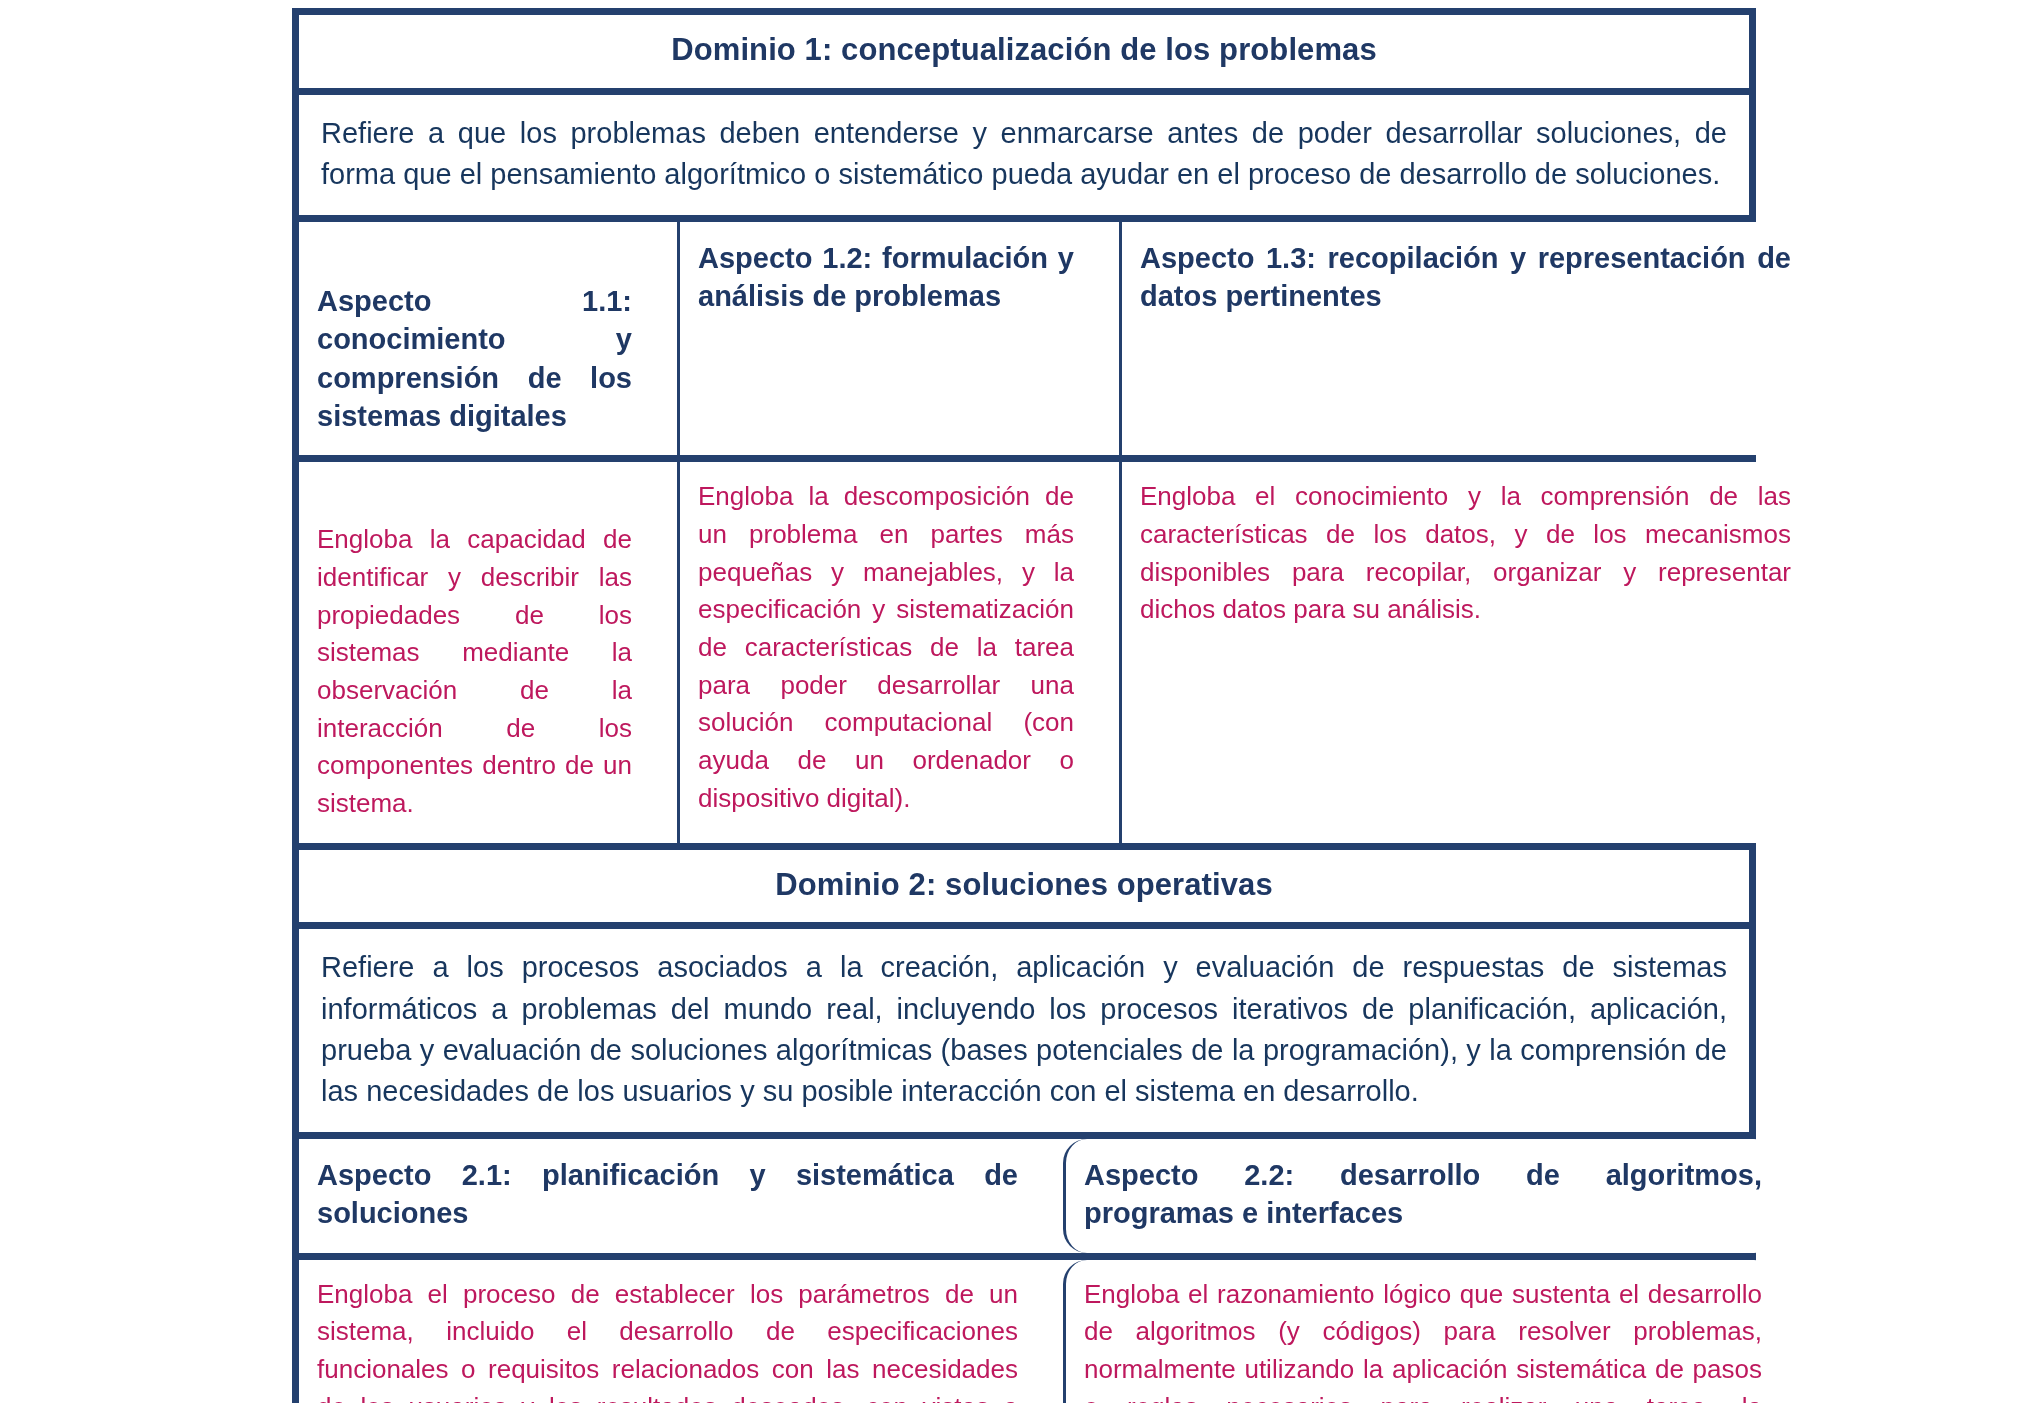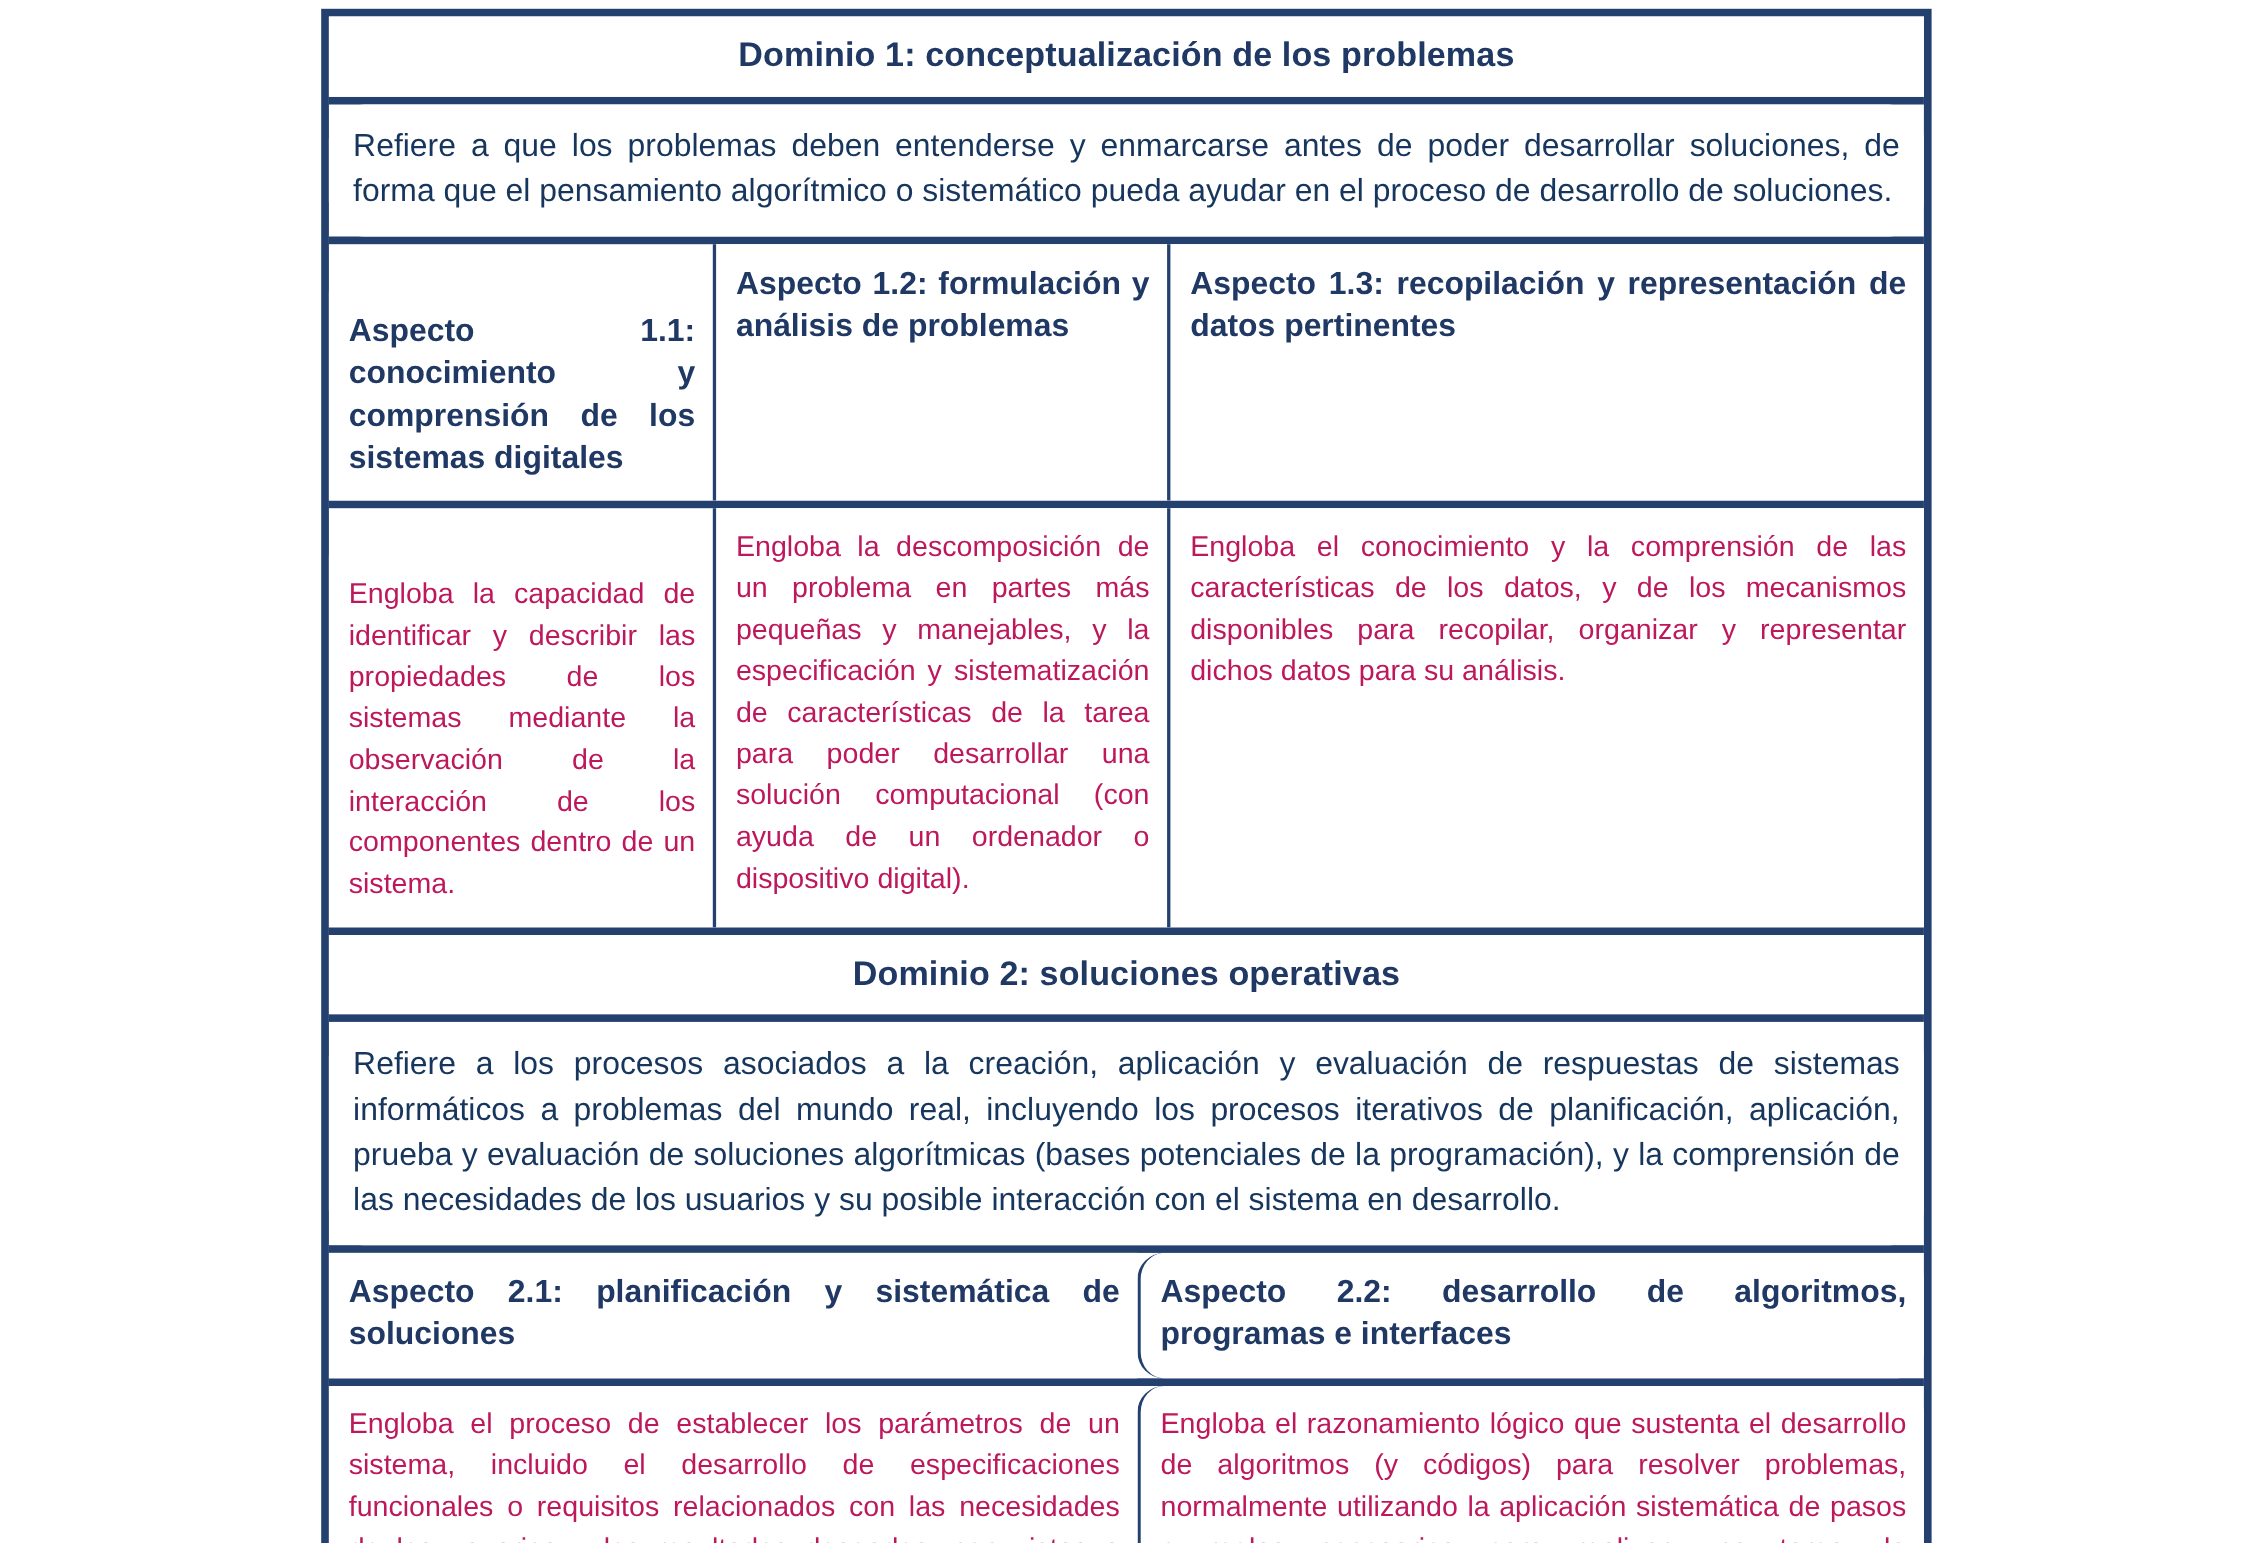--- a/index.html
+++ b/index.html
@@ -45,20 +45,21 @@
 
   .cell {
     box-sizing: border-box;
     padding: 16px 16px 16px 18px;
     background: #ffffff;
   }
 
   
   .cell + .cell {
     border-left: 3px solid #24406e;
+    margin-left: 29px;
   }
 
   
   .domain-banner {
     flex: 1 1 100%;
     text-align: center;
     font-weight: bold;
     font-size: 31px;
     line-height: 1.25;
     color: #1f3864;
@@ -68,21 +69,20 @@
 
   
   .domain-desc {
     flex: 1 1 100%;
     text-align: justify;
     text-justify: inter-word;
     font-size: 29px;
     line-height: 1.42;
     color: #17365d;
     padding: 18px 22px 20px 22px;
-    border-radius: 32px;
   }
 
   
   .aspect-title {
     font-weight: bold;
     font-size: 29px;
     line-height: 1.32;
     color: #1f3864;
     text-align: justify;
     text-justify: inter-word;

